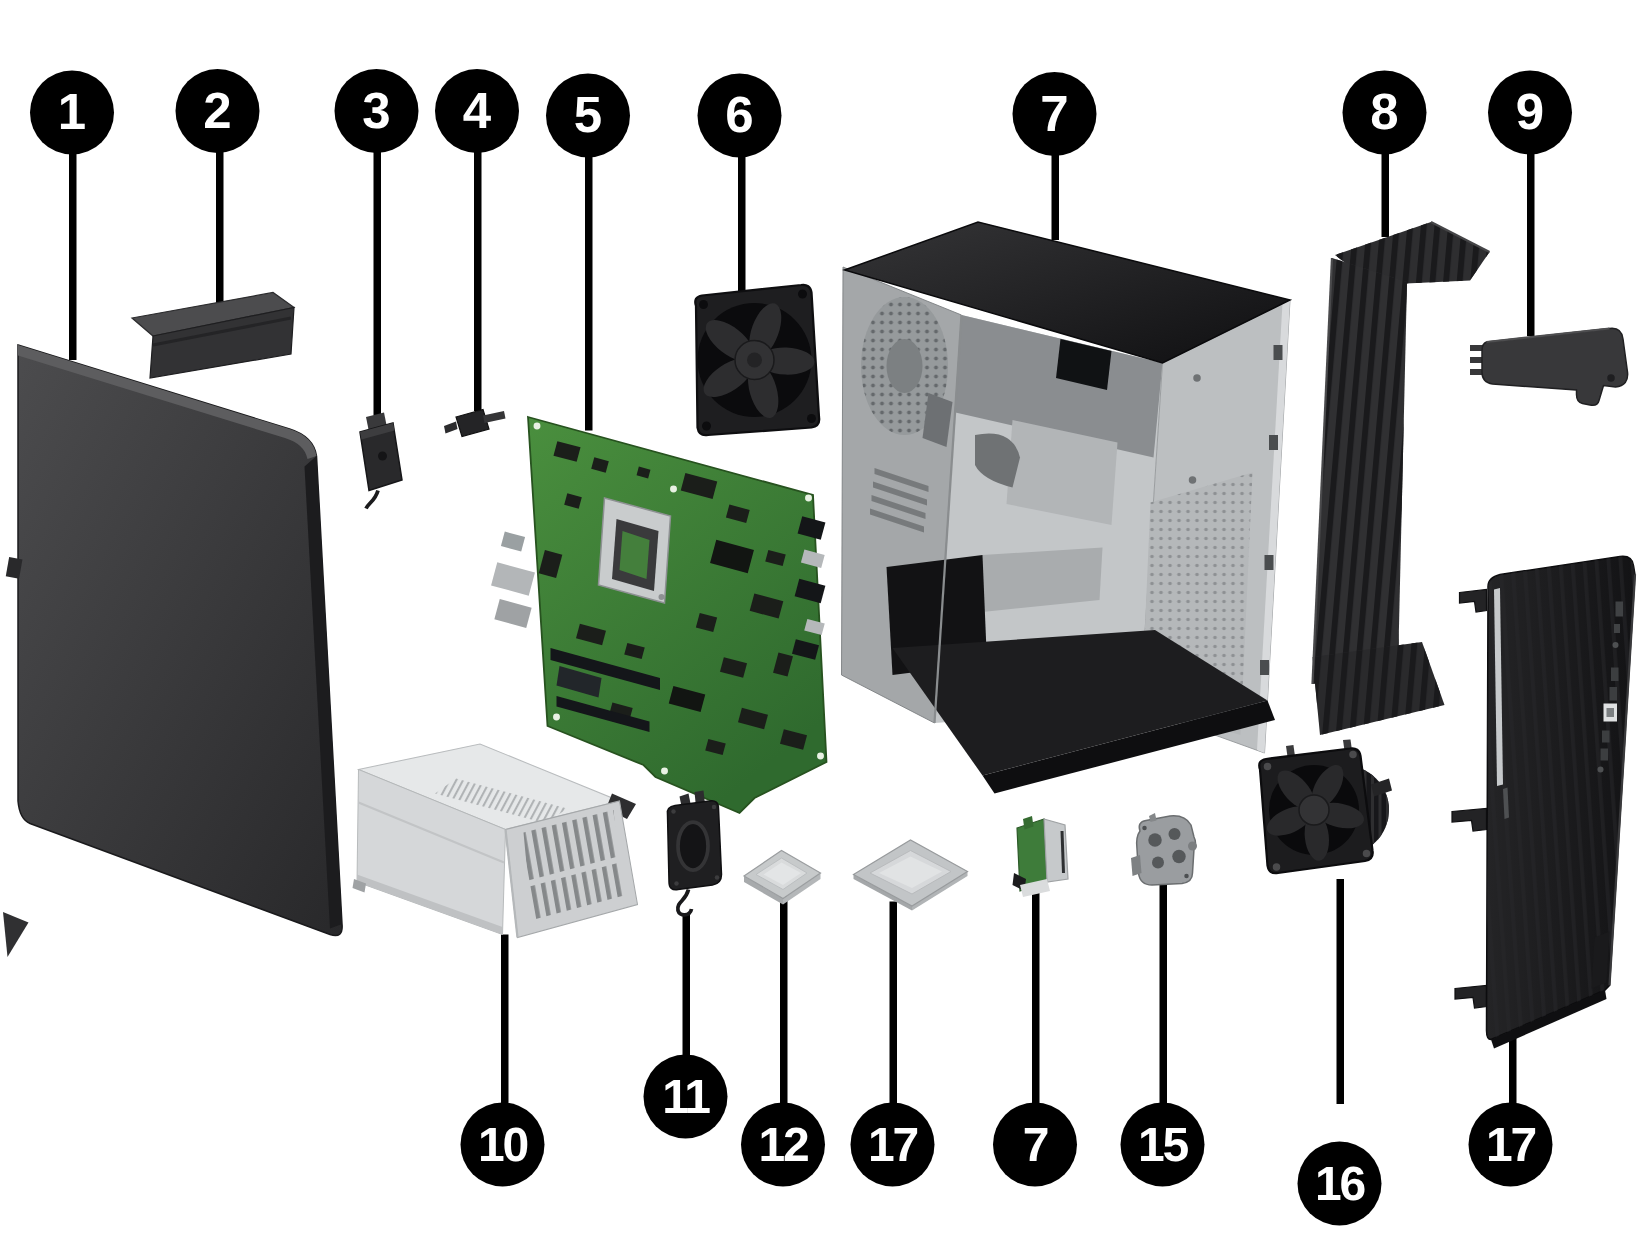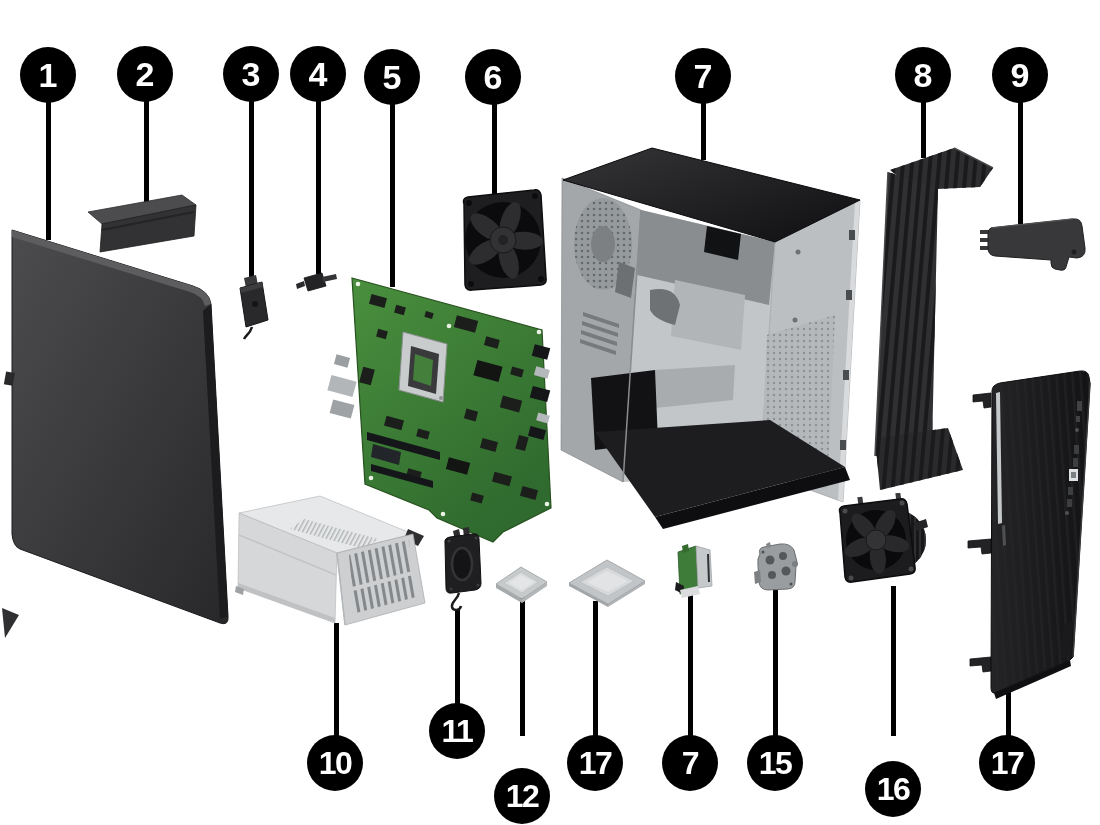--- a/index.html
+++ b/index.html
@@ -411,21 +411,21 @@
     </div>
   <div class="co" style="left:992px;top:47px">
       <span>9</span>
     </div>
   <div class="co dd" style="left:307px;top:735px">
       <span>10</span>
     </div>
   <div class="co dd" style="left:429px;top:703px">
       <span>11</span>
     </div>
-  <div class="co dd" style="left:494px;top:768px">
+  <div class="co dd" style="left:494px;top:735px">
       <span>12</span>
     </div>
   <div class="co dd" style="left:567px;top:735px">
       <span>17</span>
     </div>
   <div class="co dd" style="left:662px;top:735px">
       <span>7</span>
     </div>
   <div class="co dd" style="left:747px;top:735px">
       <span>15</span>

